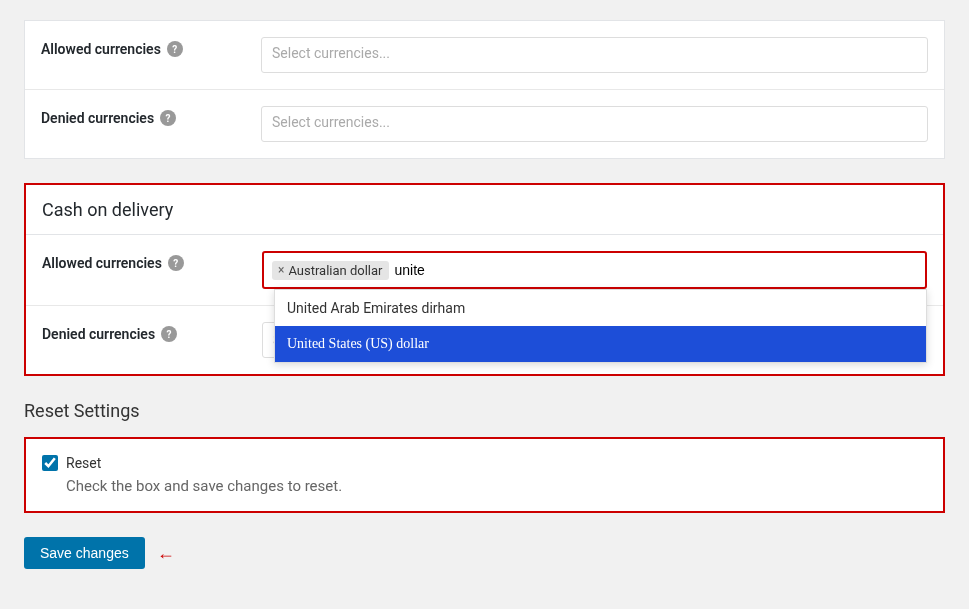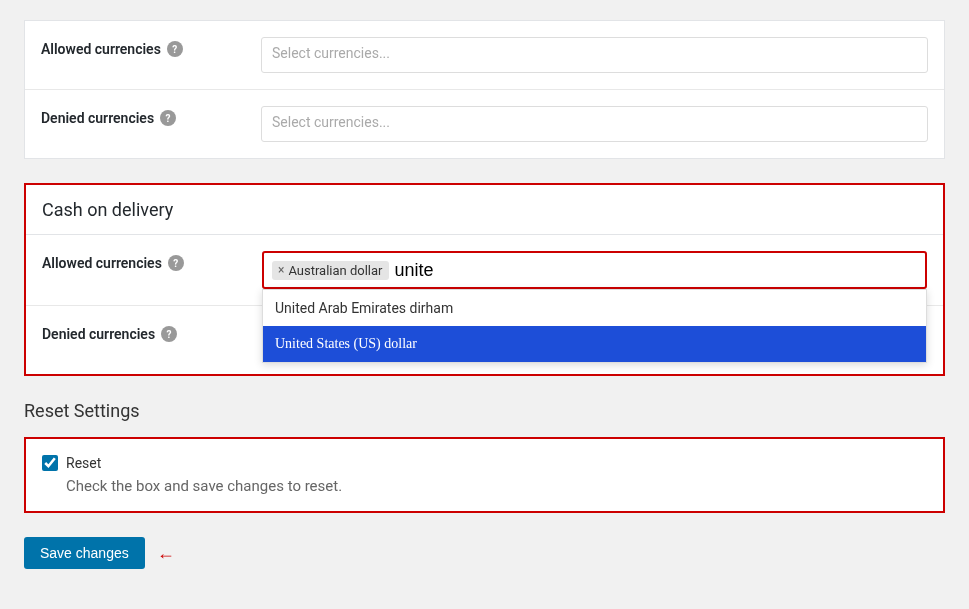--- a/index.html
+++ b/index.html
@@ -119,31 +119,31 @@
     .tag-remove {
       cursor: pointer;
       color: #666;
       font-size: 12px;
       line-height: 1;
     }
 
     .multiselect-input {
       border: none;
       outline: none;
-      font-size: 18px;
+      font-size: 14px;
       flex: 1;
       min-width: 60px;
       background: transparent;
     }
 
     
     .dropdown-list {
       position: absolute;
       top: 100%;
-      left: 0;
+      left: 12px;
       right: 0;
       background: #fff;
       border: 1px solid #ddd;
       z-index: 100;
       box-shadow: 0 2px 8px rgba(0,0,0,0.15);
     }
 
     .dropdown-item {
       padding: 10px 12px;
       cursor: pointer;

